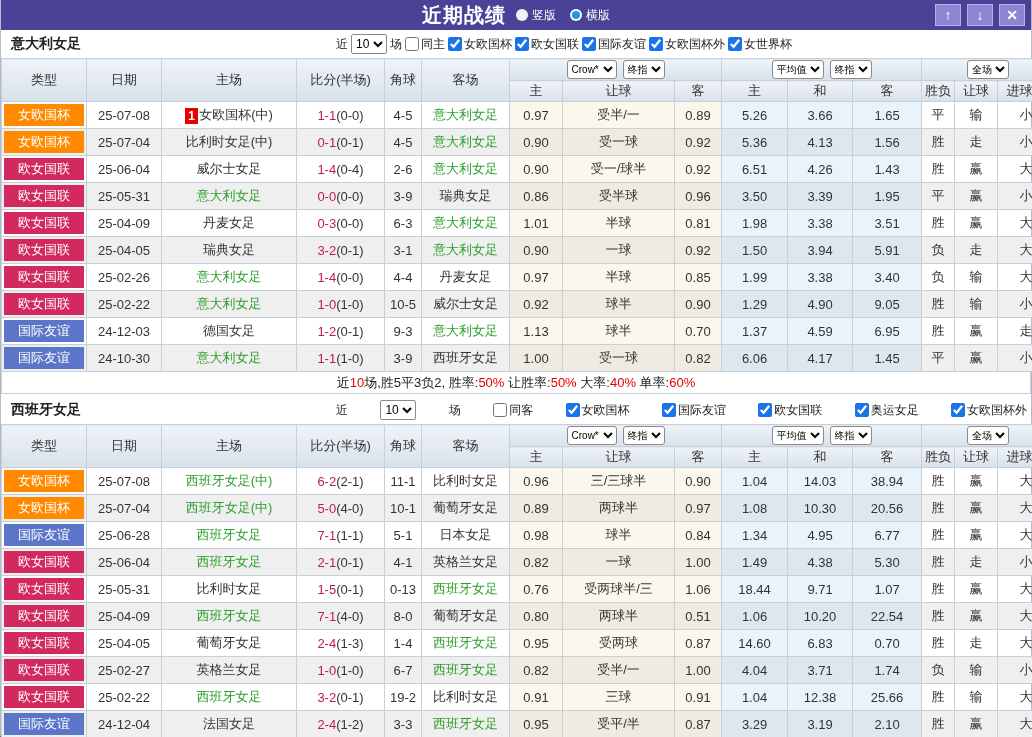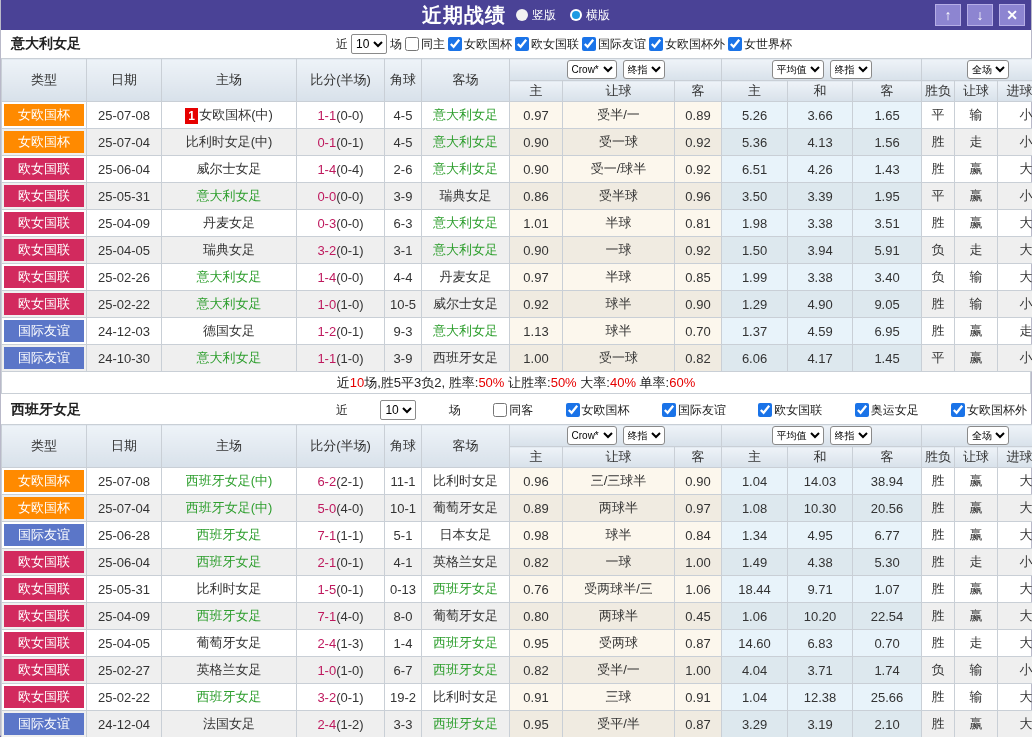--- a/index.html
+++ b/index.html
@@ -546,21 +546,21 @@
             <td class="type-cell">
               <div class="badge" style="background: rgb(210, 42, 94);">欧女国联</div>
             </td>
             <td>25-04-09</td>
             <td><span class="team-green">西班牙女足</span></td>
             <td><span class="score-red">7-1</span><span class="half">(4-0)</span></td>
             <td>8-0</td>
             <td><span class="">葡萄牙女足</span></td>
             <td class="c-crow">0.80</td>
             <td class="c-crow">两球半</td>
-            <td class="c-crow">0.45</td>
+            <td class="c-crow">0.51</td>
             <td class="c-avg">1.06</td>
             <td class="c-avg">10.20</td>
             <td class="c-avg">22.54</td>
             <td class="res-r">胜</td>
             <td class="res-r">赢</td>
             <td class="res-r">大</td>
           </tr>
           <tr>
             <td class="type-cell">
               <div class="badge" style="background: rgb(210, 42, 94);">欧女国联</div>

